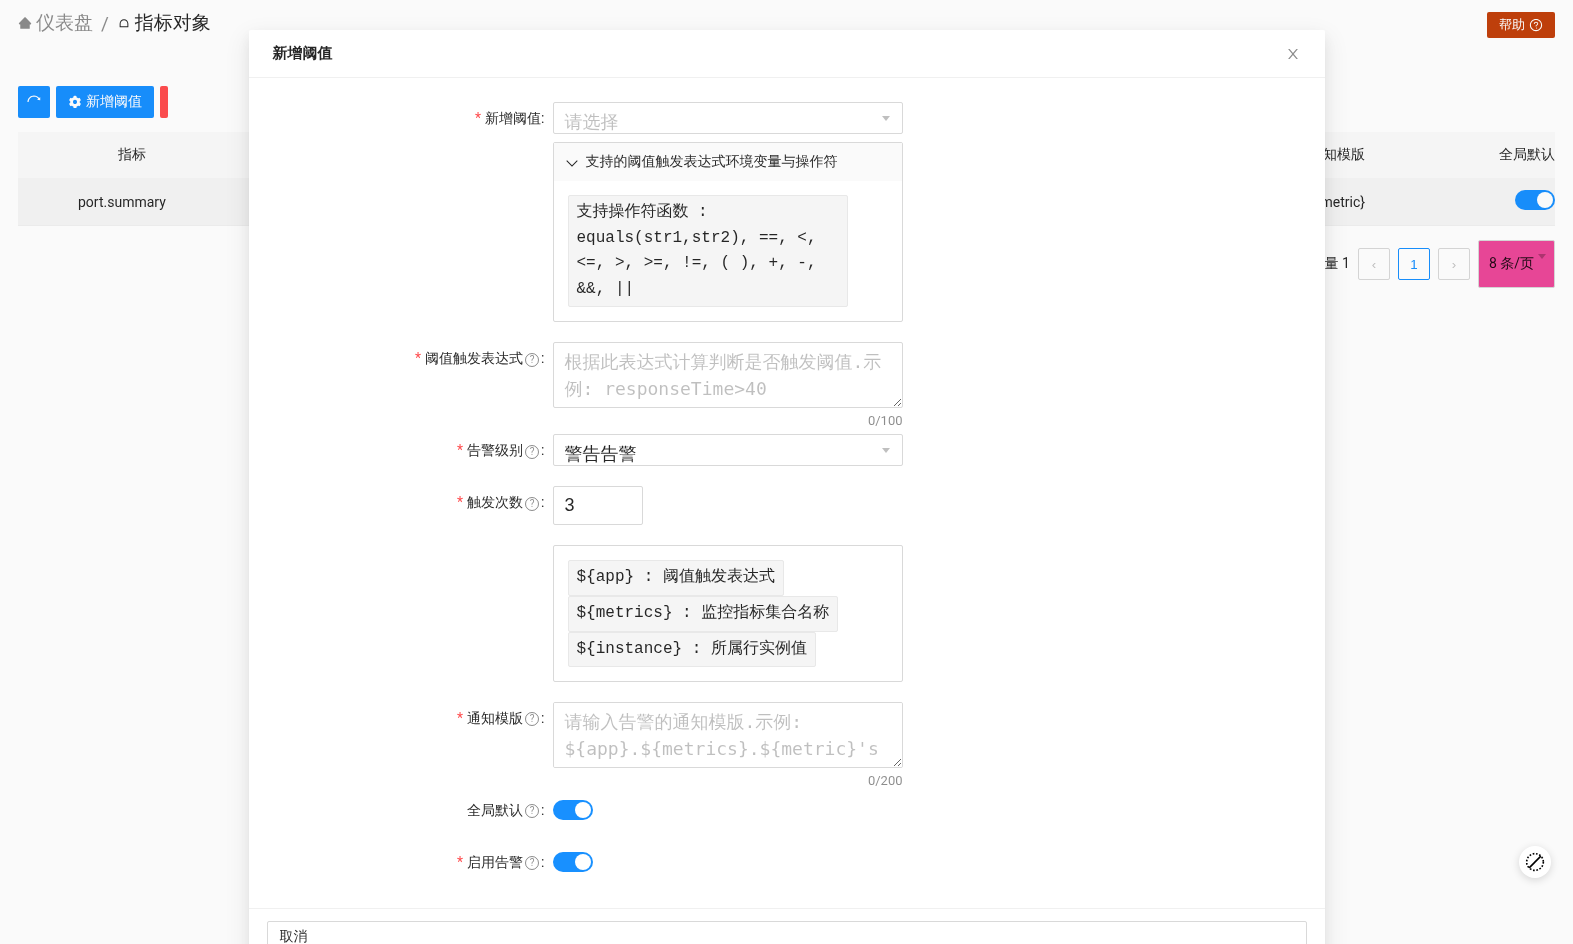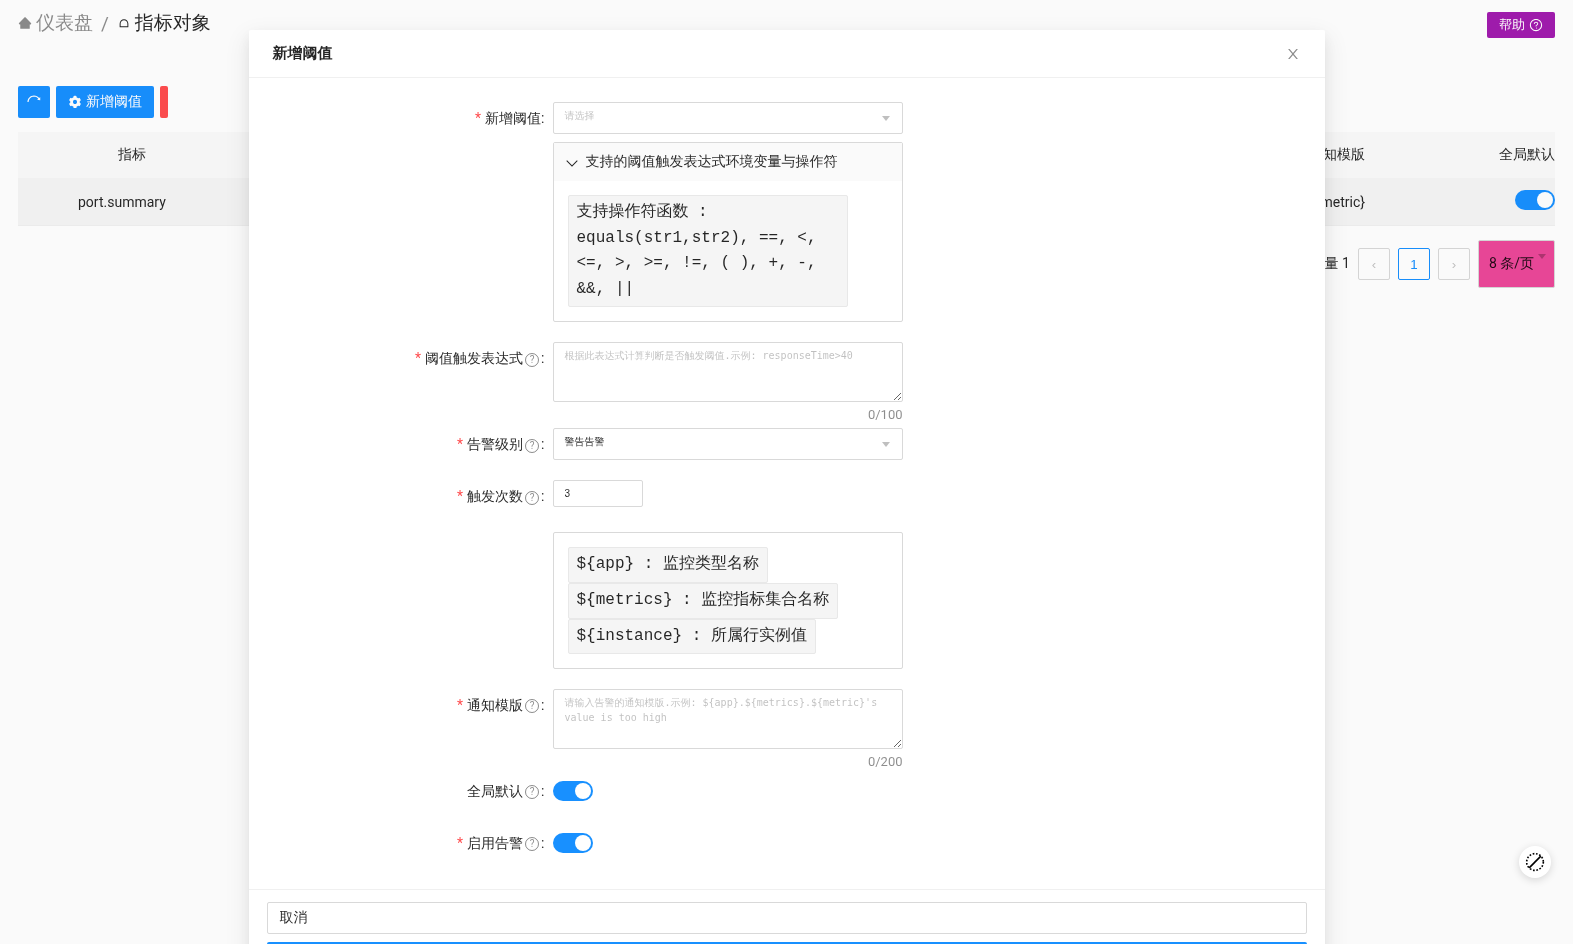--- a/index.html
+++ b/index.html
@@ -36,21 +36,21 @@
       color: rgba(0,0,0,0.85);
     }
     .breadcrumb .sep {
       margin: 0 8px;
       color: rgba(0,0,0,0.45);
     }
     .help-btn {
       position: absolute;
       right: 18px;
       top: 12px;
-      background: #a21caf;
+      background: #c2410c;
       color: #fff;
       border: none;
       border-radius: 2px;
       padding: 4px 12px;
       font-size: 13px;
       display: flex;
       align-items: center;
       gap: 4px;
       cursor: pointer;
     }
@@ -242,21 +242,21 @@
       vertical-align: middle;
     }
     .form-control {
       width: 350px;
     }
     .ant-select, .ant-input, .ant-textarea {
       width: 100%;
       border: 1px solid #d9d9d9;
       border-radius: 2px;
       padding: 5px 11px;
-      font-size: 10px;
+      font-size: 18px;
       line-height: 1.5;
       color: rgba(0,0,0,0.85);
       background: #fff;
       position: relative;
     }
     .ant-select {
       padding-right: 28px;
       height: 32px;
     }
     .ant-select::after {
@@ -479,21 +479,21 @@
         <div class="form-label"><span class="req">*</span><span>触发次数</span><span class="help-icon">?</span>:</div>
         <div class="form-control">
           <input class="ant-input small-input" value="3" style="">
         </div>
       </div>
 
       <div class="form-row">
         <div class="form-label"></div>
         <div class="collapse">
           <div class="collapse-body">
-            <div><span class="code-tag">${app} : 监控类型名称</span></div>
+            <div><span class="code-tag">${app} : 阈值触发表达式</span></div>
             <div><span class="code-tag">${metrics} : 监控指标集合名称</span></div>
             <div><span class="code-tag">${instance} : 所属行实例值</span></div>
           </div>
         </div>
       </div>
 
       <div class="form-row" style="margin-bottom:6px;">
         <div class="form-label"><span class="req">*</span><span>通知模版</span><span class="help-icon">?</span>:</div>
         <div class="form-control">
           <textarea class="ant-textarea" placeholder="请输入告警的通知模版.示例: ${app}.${metrics}.${metric}'s value is too high" style=""></textarea>

